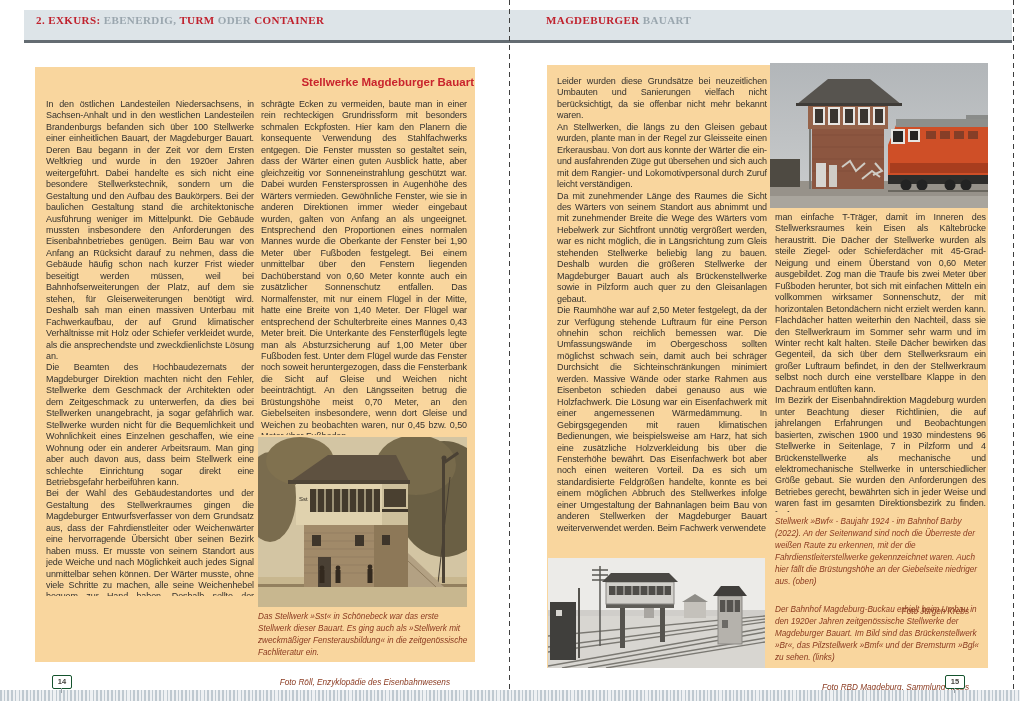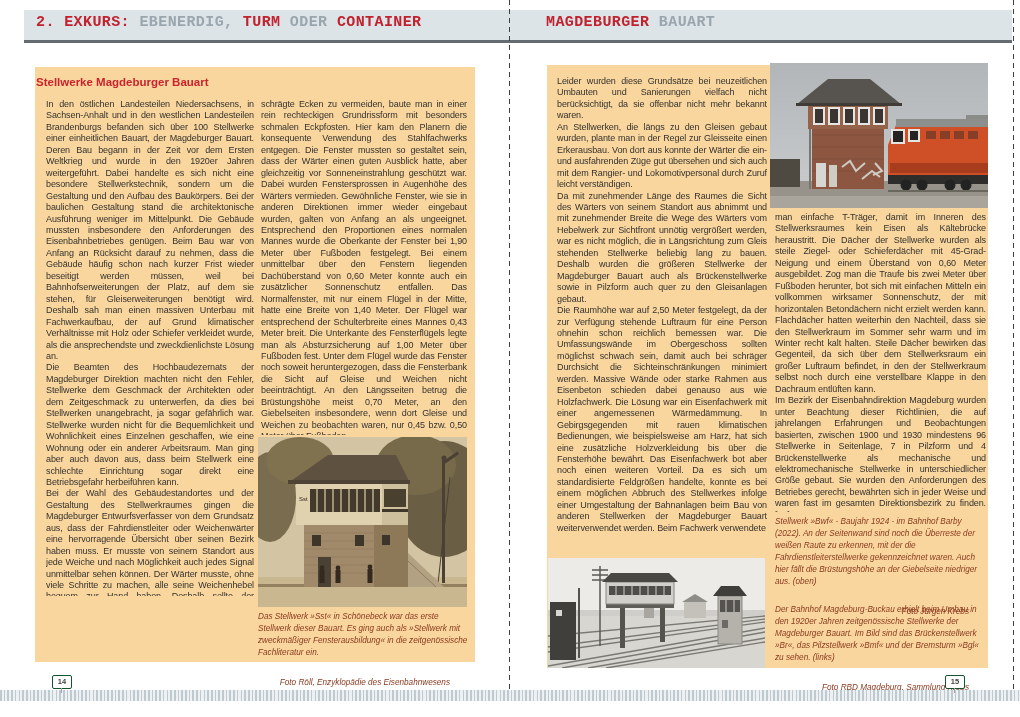--- a/index.html
+++ b/index.html
@@ -6,40 +6,40 @@
   .sheet{
     position:relative;width:1020px;height:717px;background:#ffffff;
     font-family:"Liberation Sans",sans-serif;overflow:hidden;
   }
   
   .header-band{
     position:absolute;left:24px;top:10px;width:988px;height:30px;
     background:#dde4e8;border-bottom:3px solid #646c72;
   }
   .hdr-text{
-    position:absolute;top:14px;font-family:Liberation Mono, monospace;font-weight:bold;
-    font-size:15px;letter-spacing:.4px;white-space:nowrap;
+    position:absolute;top:14px;font-family:Liberation Serif, serif;font-weight:bold;
+    font-size:11px;letter-spacing:.4px;white-space:nowrap;
   }
   .hdr-left{left:36px;}
   .hdr-right{left:546px;}
   .hdr-red{color:#c0222e;}
   .hdr-gray{color:#9aa6ae;}
   
   .dash-v{
     position:absolute;top:0;width:1px;height:702px;
     background:repeating-linear-gradient(180deg,#3f3f3f 0 5px,transparent 5px 9px);
   }
   .dash-center{left:509px;}
   .dash-right{left:1013px;}
   
   .panel{position:absolute;background:#f9d69e;}
   .panel-left{left:35px;top:67px;width:440px;height:595px;}
   .panel-right{left:547px;top:65px;width:441px;height:603px;}
   .panel-title{
-    position:absolute;left:36px;top:76px;width:438px;text-align:left;
+    position:absolute;left:36px;top:76px;width:438px;text-align:right;
     color:#c9242d;font-weight:bold;font-size:11.5px;
   }
   
   .col{
     position:absolute;overflow:hidden;text-align:justify;
     font-size:9px;line-height:11.45px;letter-spacing:-0.1px;color:#35322e;
   }
   .col p{margin:0;}
   .col-l1{left:46px;top:99px;width:208px;height:497px;}
   .col-l2{left:261px;top:99px;width:206px;height:336px;}

